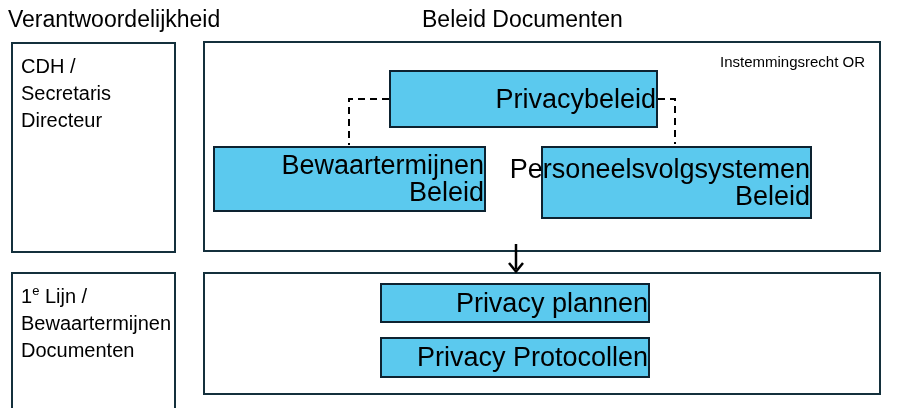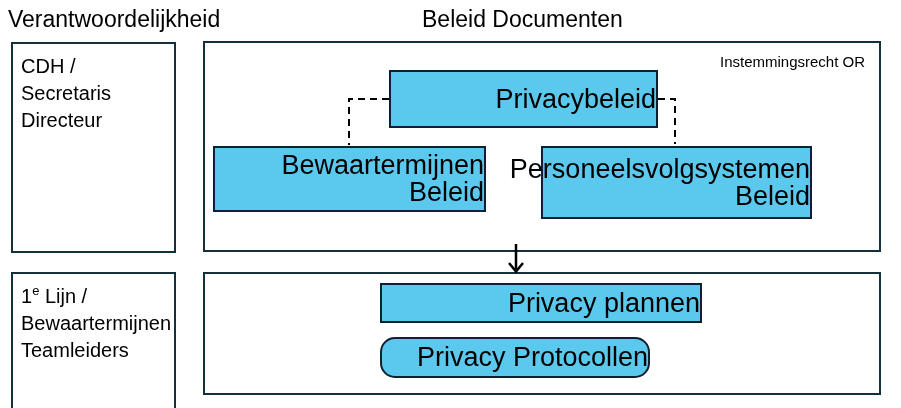--- a/index.html
+++ b/index.html
@@ -42,22 +42,22 @@
     flex-direction: column;
     align-items: flex-end;
     justify-content: center;
     text-align: center;
     font-size: 27px;
     line-height: 27px;
   }
   .privacybeleid  { left: 389px; top: 70px;  width: 269px; height: 58px; }
   .bewaartermijnen{ left: 213px; top: 146px; width: 273px; height: 66px; }
   .personeels     { left: 541px; top: 146px; width: 271px; height: 73px; }
-  .plannen        { left: 380px; top: 283px; width: 322px; height: 40px; }
-  .protocollen    { left: 380px; top: 337px; width: 270px; height: 41px; border-radius: 15px; }
+  .plannen        { left: 380px; top: 283px; width: 270px; height: 40px; }
+  .protocollen    { left: 380px; top: 337px; width: 270px; height: 41px; }
   .note {
     position: absolute;
     left: 720px; top: 52px;
     font-size: 15px;
     line-height: 20px;
     white-space: nowrap;
   }
   svg.overlay {
     position: absolute;
     left: 0; top: 0;
@@ -75,21 +75,21 @@
 
   <div class="outline lefttop role-box">
     <div class="role-line">CDH /</div>
     <div class="role-line">Secretaris</div>
     <div class="role-line">Directeur</div>
   </div>
 
   <div class="outline leftbottom role-box">
     <div class="role-line"><span>1</span><sup>e</sup><span> Lijn /</span></div>
     <div class="role-line">Bewaartermijnen</div>
-    <div class="role-line">Teamleiders</div>
+    <div class="role-line">Documenten</div>
   </div>
 
   <div class="outline topcontainer"></div>
   <div class="note">
     <div>Instemmingsrecht OR</div>
   </div>
 
   <div class="bluebox privacybeleid">
     <div>Privacybeleid</div>
   </div>

